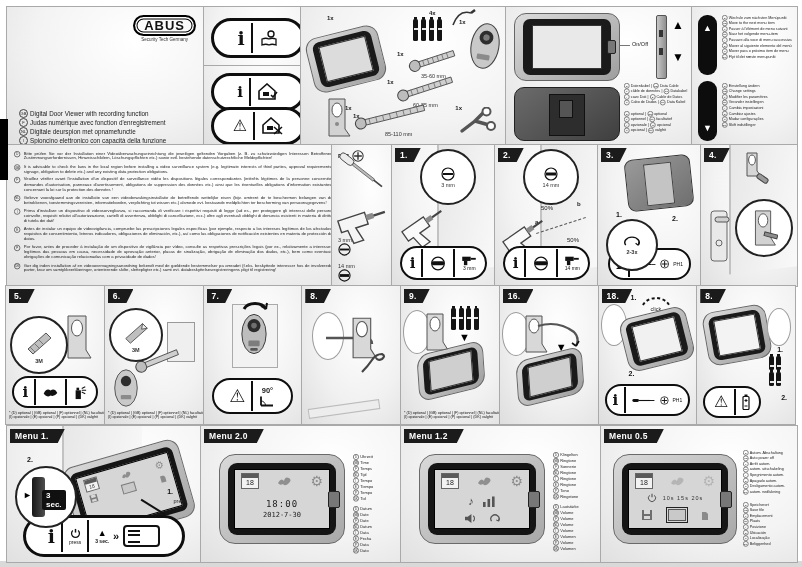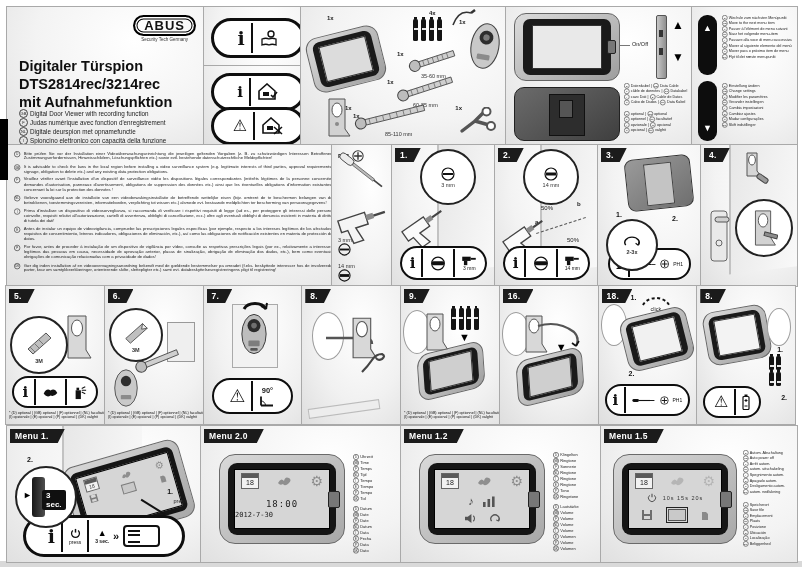--- a/index.html
+++ b/index.html
@@ -59,39 +59,35 @@
   .subs{position:absolute;left:12px;top:102px;}
   .subs .lt{font-size:6.3px;line-height:1.18;}
   .blackarrow{color:#000;line-height:1;}
   .leader{position:absolute;height:1px;background:#777;}
   .chip3s{background:#101010;color:#fff;font-weight:bold;font-size:8px;padding:1px 4px;border-radius:2px;}
   .pilllabel{font-size:5px;line-height:1;text-align:center;}
   .minimonicon{width:30px;height:18px;border:2.5px solid #111;border-radius:4px;display:flex;align-items:center;justify-content:flex-start;padding-left:3px;background:#fff;}
   .minimonicon .lines{width:12px;height:9px;border-top:2px solid #111;border-bottom:2px solid #111;position:relative;}
   .minimonicon .lines::after{content:"";position:absolute;left:0;right:0;top:2.5px;height:2px;background:#111;}
   .timebig{font-family:"DejaVu Sans Mono",monospace;font-size:9px;letter-spacing:1px;text-align:center;color:#222;}
-  .datebig{font-family:"DejaVu Sans Mono",monospace;font-size:7px;text-align:left;color:#222;margin-top:2px;}
+  .datebig{font-family:"DejaVu Sans Mono",monospace;font-size:7px;text-align:center;color:#222;margin-top:2px;}
   .dur{font-size:5.5px;letter-spacing:1px;color:#333;}
   .selbox{border:1.5px solid #222;padding:1px;}
 </style>
 </head>
 <body>
 
 <div class="page">
   <div class="fold"></div>
   <div class="botstrip"></div>
 
   <div class="panel" style="left:6px;top:6px;width:197px;height:138px;">
     <div class="abus">
       <div class="abusbox">ABUS</div>
       <div class="abustag">Security Tech Germany</div>
-    </div>
-    <div class="title">
-      <div>Digitaler Türspion DTS2814rec/3214rec</div>
-      <div>mit Aufnahmefunktion</div>
     </div>
     <div class="subs">
 
         <div class="lline">
           <span class="lc">GB</span>
           <span class="lt">Digital Door Viewer with recording function</span>
         </div>
 
         <div class="lline">
           <span class="lc">F</span>
@@ -1105,21 +1101,21 @@
 
           <div class="lline">
             <span class="lc">DK</span>
             <span class="lt">Volumen</span>
           </div>
         </div>
     </div>
   </div>
 
   <div class="panel" style="left:600px;top:425px;width:196px;height:136px;">
-    <div class="tab" style="padding-right:16px;">Menu 1.5</div>
+    <div class="tab" style="padding-right:16px;">Menu 0.5</div>
     <div class="mmon" style="left:12px;top:28px;width:122px;height:88px;">
       <div class="mbez"></div>
       <div class="mscr">
         <div class="iconrow">
           <div class="cal">
               <div class="ct"></div>
               <div class="cn">18</div>
             </div>
           <svg width="18" height="13" viewBox="0 0 18 13" style="opacity:.45;">
               <path d="M2 8 Q5 2 8 6 Q9 1 13 3 Q16 5 13 8 Q9 12 7 9 Q4 11 2 8Z" fill="#8f8f8f"></path>

